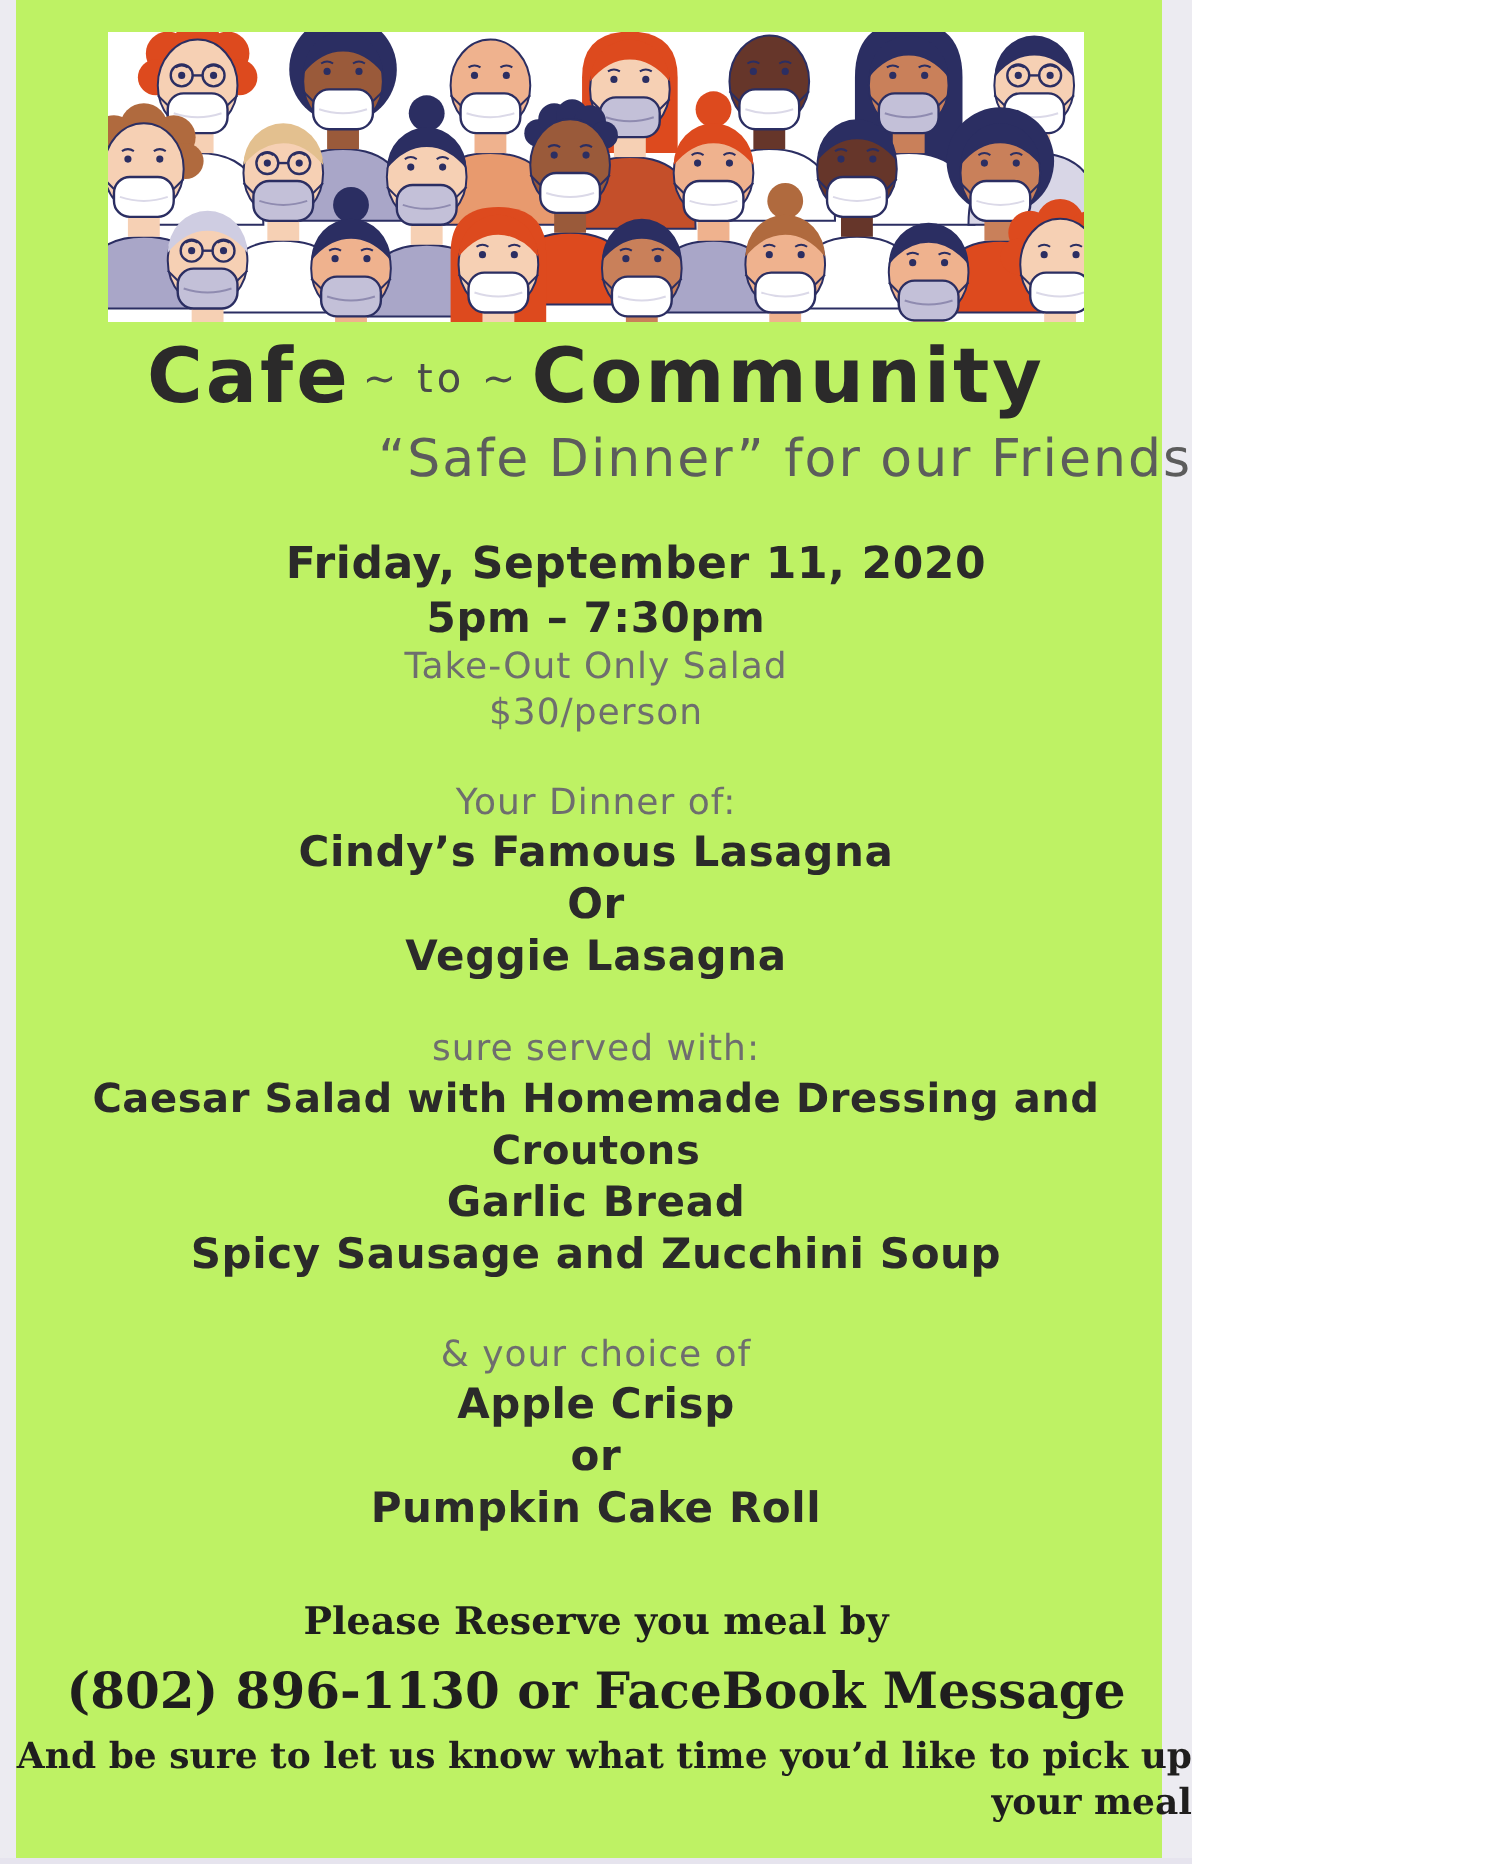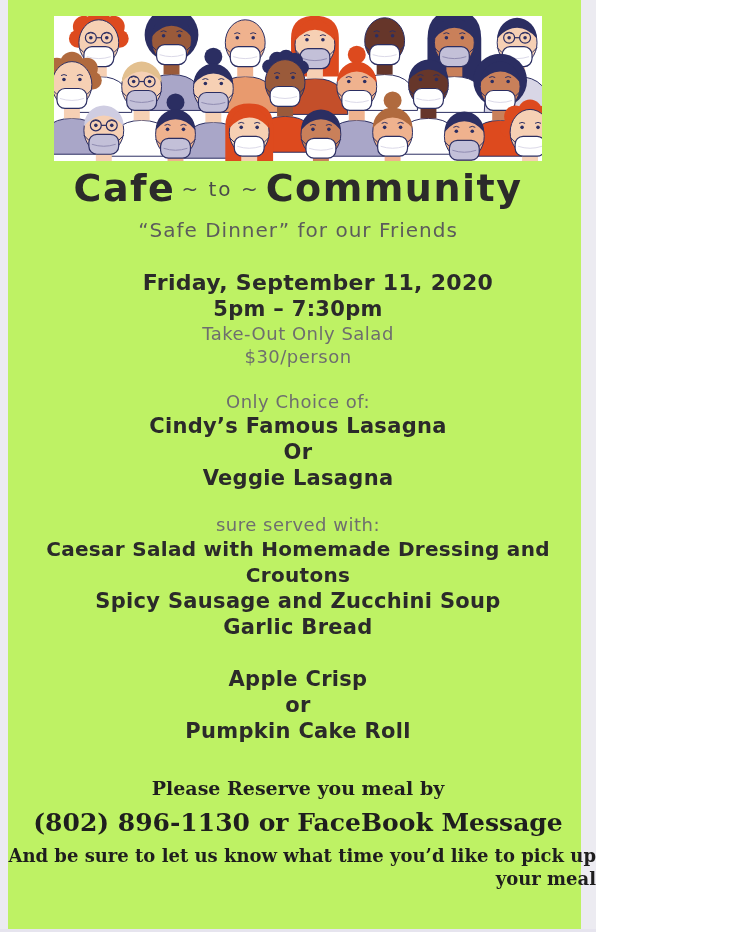--- a/index.html
+++ b/index.html
@@ -9,21 +9,21 @@
   }
   .side-strip{position:absolute;top:0;bottom:0;background:#ecebf1;}
   .side-strip.left{left:0;width:8px;}
   .side-strip.right{right:0;width:15px;}
   .bottom-strip{position:absolute;left:0;right:0;bottom:0;height:3px;background:#e6e4ee;}
   .content{position:relative;text-align:center;color:#2b2a2a;}
   .hero{margin:16px auto 0;width:488px;height:145px;overflow:hidden;}
   .hero svg{display:block;width:100%;height:100%;}
   .title{margin:4px 0 0;font-size:38px;line-height:46px;font-weight:600;letter-spacing:1.5px;color:#2b2a2a;}
   .title .tilde{font-size:20px;font-weight:400;letter-spacing:2px;color:#4a4a4a;position:relative;top:-5px;padding:0 6px;}
-  .subtitle{font-size:20px;line-height:26px;color:#5c5c5c;letter-spacing:1px;}
+  .subtitle{font-size:26px;line-height:26px;color:#5c5c5c;letter-spacing:1px;text-align:right;}
   .group{margin:0;}
   .mt-event{margin-top:26px;}
   .mt-entree{margin-top:22px;}
   .mt-sides{margin-top:22px;}
   .mt-dessert{margin-top:26px;}
   .mt-reserve{margin-top:32px;}
   .bold-line{font-size:21px;line-height:26px;font-weight:700;color:#2b2a2a;letter-spacing:0.3px;}
   .bold-line.date{font-size:22px;line-height:27px;padding-left:40px;}
   .muted-line{font-size:18px;line-height:23px;color:#6e6e6e;letter-spacing:0.5px;}
   .serif{font-family:"DejaVu Serif",serif;font-weight:700;color:#1f1e1e;}
@@ -389,34 +389,35 @@
     <div class="subtitle">“Safe Dinner” for our Friends</div>
 
     <div class="group mt-event">
       <div class="bold-line date">Friday, September 11, 2020</div>
       <div class="bold-line">5pm – 7:30pm</div>
       <div class="muted-line">Take-Out Only Salad</div>
       <div class="muted-line">$30/person</div>
     </div>
 
     <div class="group mt-entree">
-      <div class="muted-line">Only Choice of:</div>
+      <div class="muted-line">Your Dinner of:</div>
       <div class="bold-line">Cindy’s Famous Lasagna</div>
       <div class="bold-line">Or</div>
       <div class="bold-line">Veggie Lasagna</div>
     </div>
 
     <div class="group mt-sides">
       <div class="muted-line">sure served with:</div>
       <div class="bold-line" style="font-size:20px;">Caesar Salad with Homemade Dressing and Croutons</div>
+      <div class="bold-line">Garlic Bread</div>
       <div class="bold-line">Spicy Sausage and Zucchini Soup</div>
-      <div class="bold-line">Garlic Bread</div>
     </div>
 
     <div class="group mt-dessert">
+      <div class="muted-line">&amp; your choice of</div>
       <div class="bold-line">Apple Crisp</div>
       <div class="bold-line">or</div>
       <div class="bold-line">Pumpkin Cake Roll</div>
     </div>
 
     <div class="group mt-reserve">
       <div class="serif reserve-prompt">Please Reserve you meal by</div>
       <div class="serif reserve-contact">(802) 896-1130 or FaceBook Message</div>
       <div class="serif reserve-note">And be sure to let us know what time you’d like to pick up your meal</div>
     </div>

